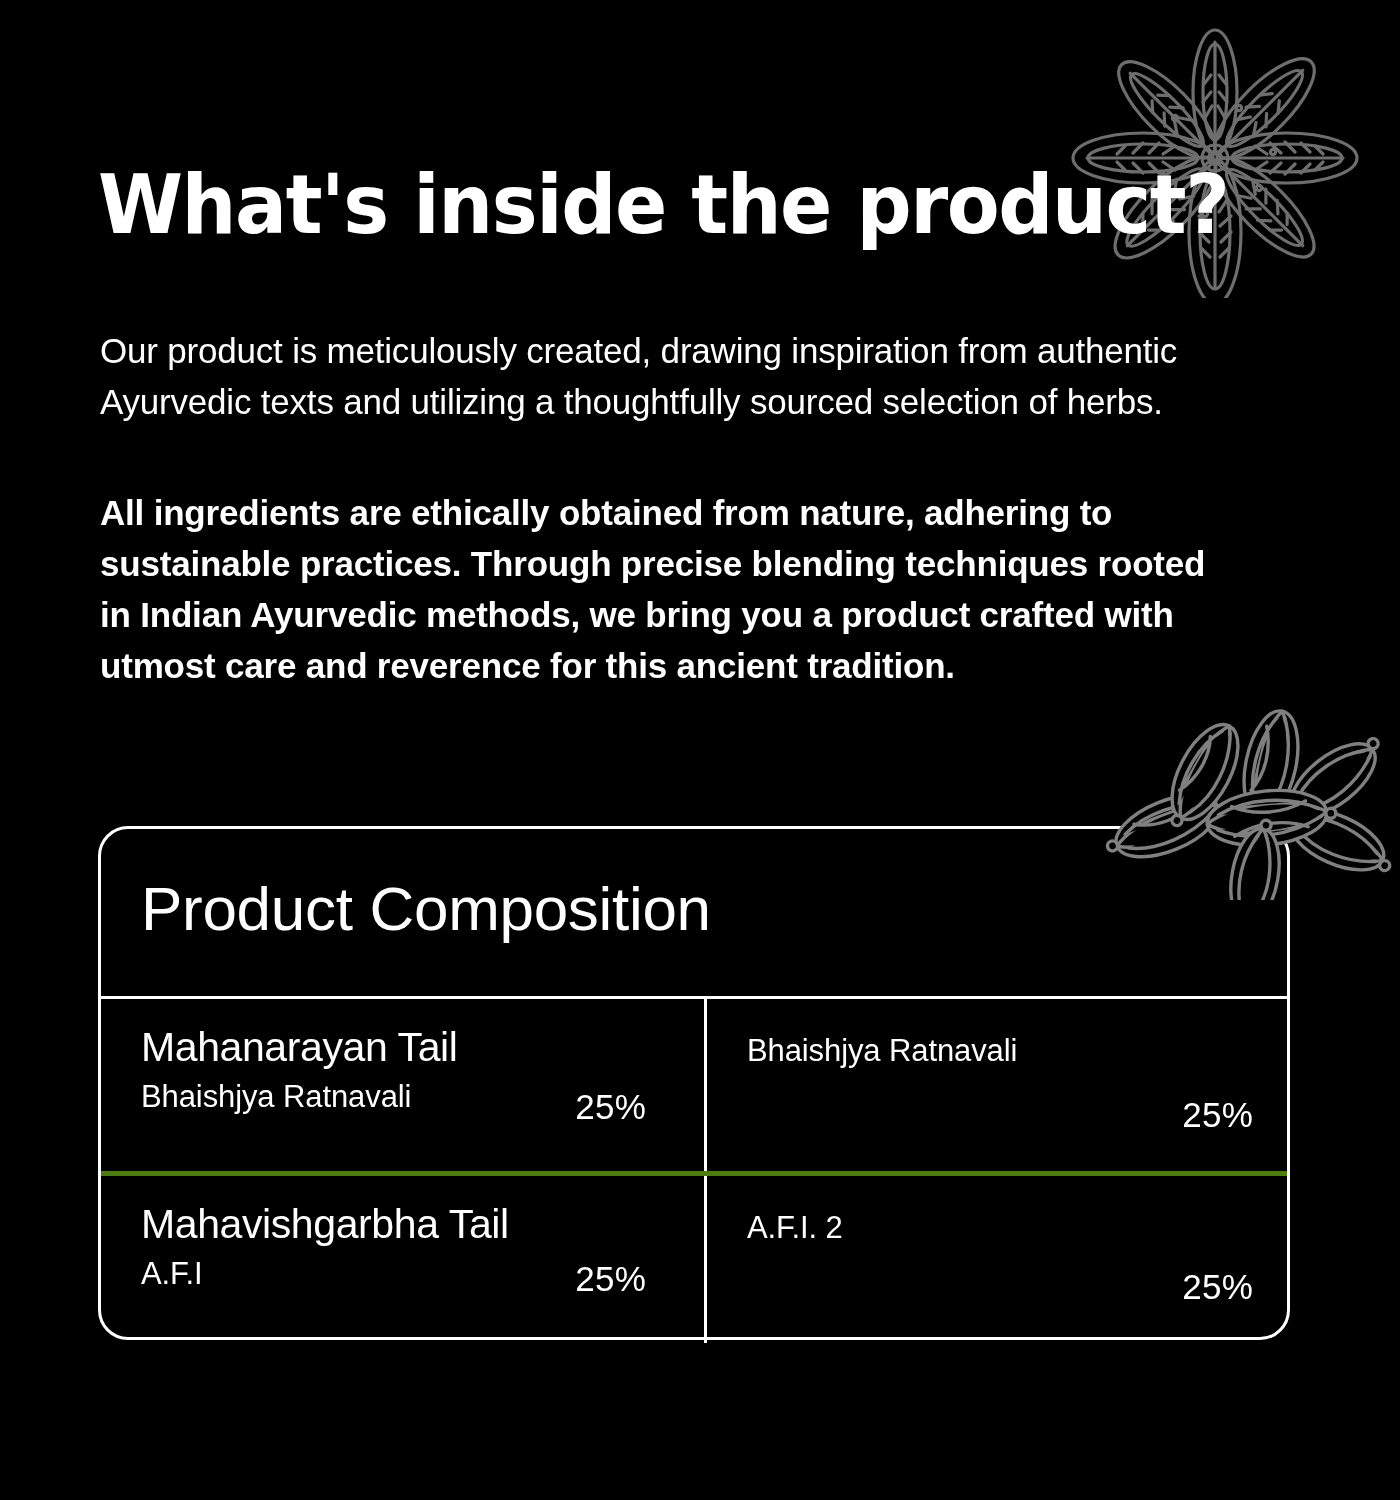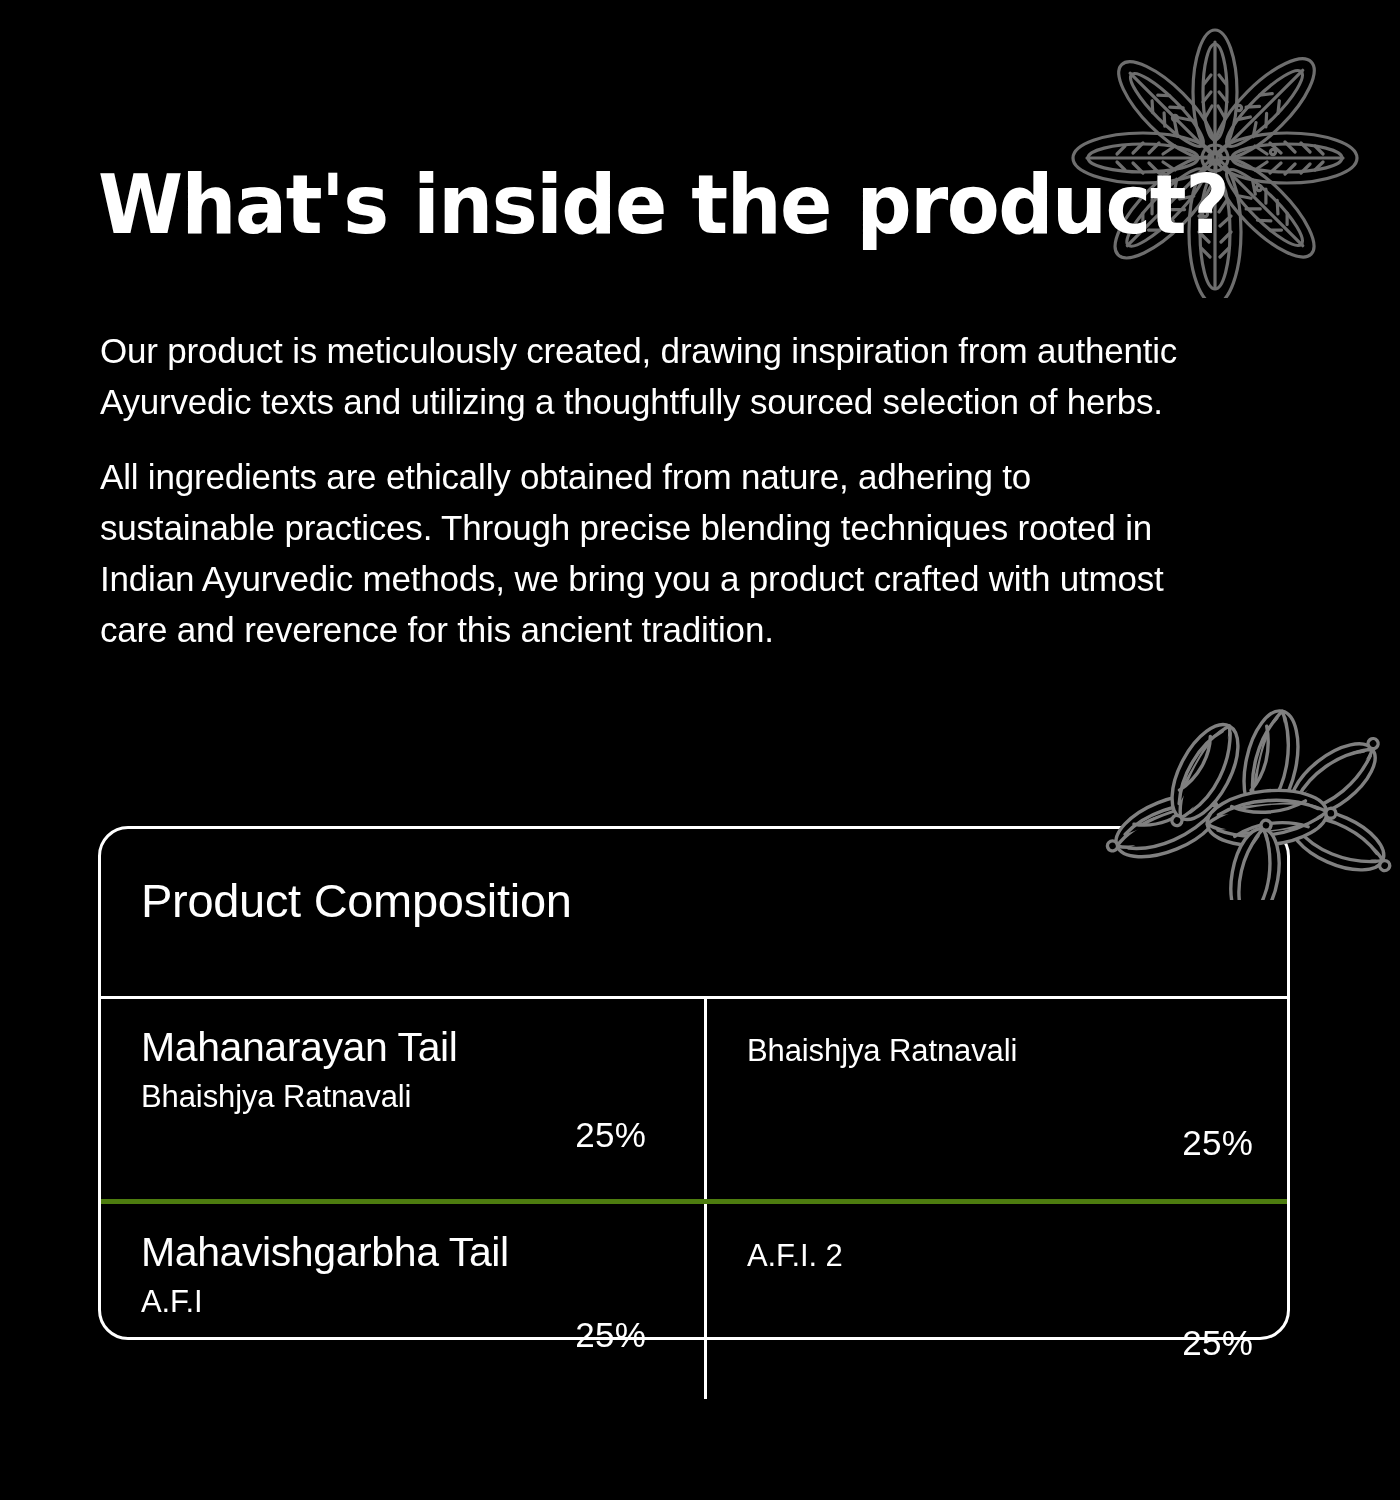--- a/index.html
+++ b/index.html
@@ -62,21 +62,21 @@
     width:1110px;
     z-index:5;
   }
   #intro-copy p {
     font-size:35px;
     line-height:51px;
     font-weight:500;
     color:#ffffff;
     letter-spacing:-0.2px;
   }
-  #intro-copy p + p { margin-top:24px; }
+  #intro-copy p + p { margin-top:60px;font-weight:bold; }
 
   
   #composition-card {
     position:absolute;
     left:98px;
     top:826px;
     width:1192px;
     height:514px;
     border:3px solid #ffffff;
     border-radius:30px;
@@ -84,39 +84,39 @@
   }
 
   .card-header {
     position:relative;
     height:167px;
   }
   #composition-title {
     position:absolute;
     left:40px;
     top:44px;
-    font-size:47px;
+    font-size:62px;
     font-weight:400;
     letter-spacing:-0.3px;
     white-space:nowrap;
   }
   #each-contains-label {
     position:absolute;
     right:38px;
     top:102px;
     font-size:31px;
     font-weight:500;
     white-space:nowrap;
   }
 
   .comp-rows { border-top:3px solid #ffffff; }
 
   .comp-row {
     display:flex;
-    height:200px;
+    height:172px;
     gap:20px;
   }
   .comp-row + .comp-row { border-top:5px solid #4d7c0f; }
 
   .comp-cell {
     flex:1 1 50%;
     position:relative;
     padding:26px 0 0 40px;
     min-width:0;
   }

